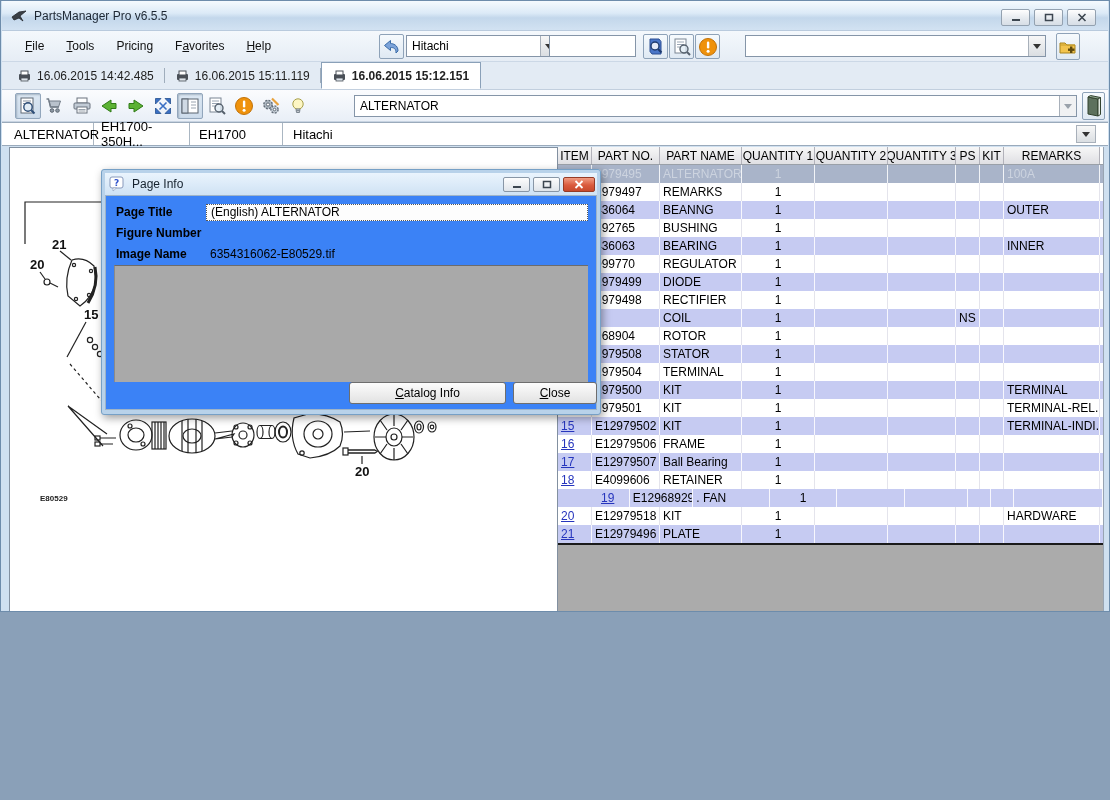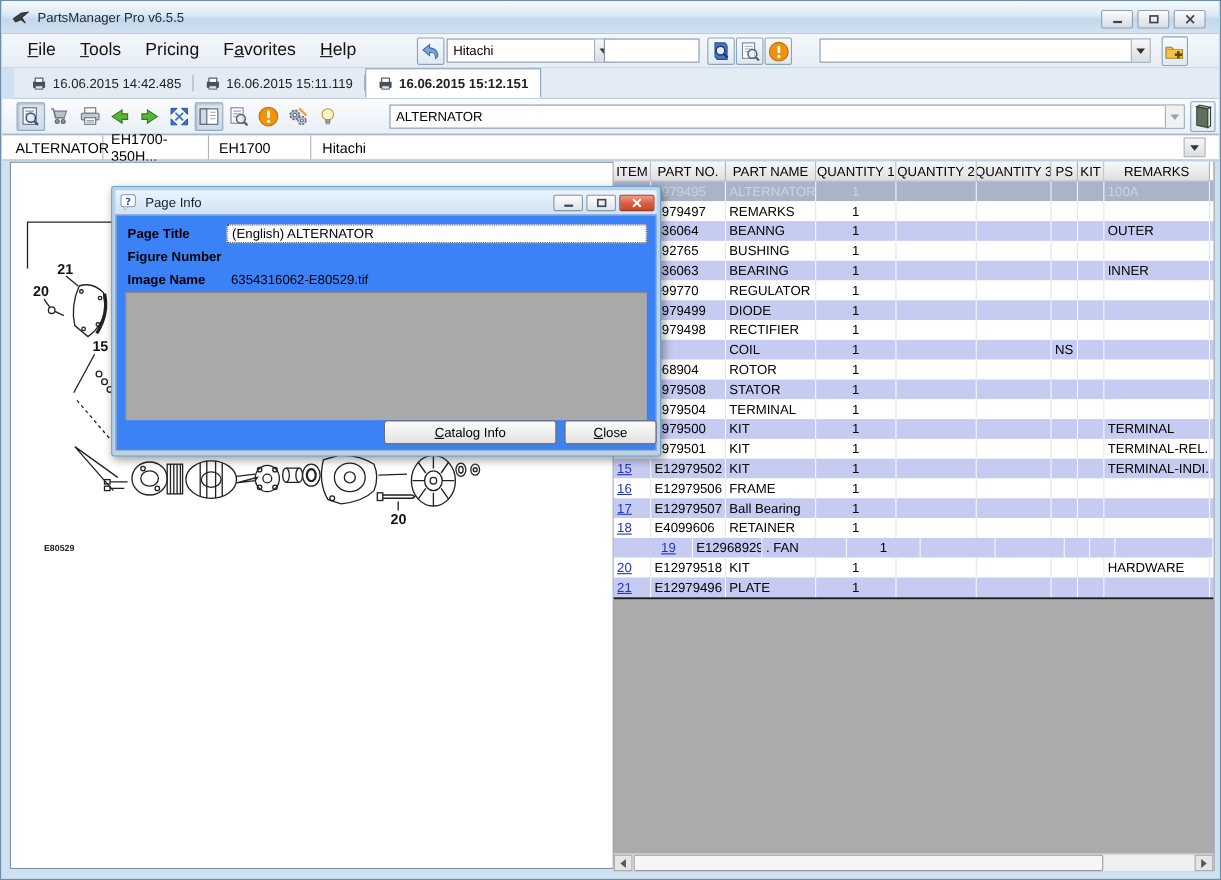--- a/index.html
+++ b/index.html
@@ -1,53 +1,53 @@
 <!DOCTYPE html>
 <html><head>
 <meta charset="utf-8">
 <style>
   * { margin:0; padding:0; box-sizing:border-box; }
   html,body { width:1110px; height:800px; }
   body { font-family:"Liberation Sans", sans-serif; background:#8aa0b8; }
-  #app { position:relative; width:1110px; height:800px; background:#cfe0f0;
+  #app { position:relative; width:1110px; height:612px; background:#cfe0f0;
          border:1px solid #6d8cab; overflow:hidden;padding-left:45px; }
 
   
   .titlebar { position:absolute; left:1px; top:0; right:1px; height:30px;
     background:linear-gradient(#f5fafe,#dceaf7 42%,#c3d7eb 58%,#d2e2f2);
     display:flex; align-items:center; border-bottom:1px solid #b9cadd; }
   .titlebar .appicon { margin-left:9px; width:16px; height:16px; display:inline-flex; }
   .titlebar .title { margin-left:7px; font-size:12px; color:#1d2733; }
   .wincontrols { position:absolute; right:12px; top:8px; display:flex; gap:4px; }
   .winbtn { width:29px; height:17px; border:1px solid #93a1b0; border-radius:2px;
     background:linear-gradient(#fefefe,#e3e8ee 60%,#d7dee6);
     display:flex; align-items:center; justify-content:center; cursor:default; }
 
   
   .menubar { position:absolute; left:1px; top:30px; right:1px; height:31px;
     background:linear-gradient(#f4f8fc,#e6edf5); border-bottom:1px solid #ccd8e6; }
   .menuitems { position:absolute; left:14px; top:0; height:100%; display:flex; align-items:center; gap:4px; }
-  .menu-item { font-size:16px; color:#111; padding:3px 9px; }
+  .menu-item { font-size:12px; color:#111; padding:3px 9px; }
   .menu-item u { text-decoration:underline; }
   .tbtn-bordered { position:absolute; border:1px solid #8ea2b8; border-radius:2px;
     background:linear-gradient(#f6fafd,#dfe9f3); display:flex; align-items:center; justify-content:center; }
   .combo { position:absolute; background:#fff; border:1px solid #8595a8; display:flex;
     align-items:center; font-size:12px; color:#000; }
   .combo .cval { padding-left:5px; white-space:nowrap; overflow:hidden; flex:1; }
   .arrowbox { width:17px; align-self:stretch; background:linear-gradient(#f7f7f7,#dadee2);
     border-left:1px solid #a8b0ba; display:flex; align-items:center; justify-content:center; }
   .tri { width:0; height:0; border-left:4px solid transparent; border-right:4px solid transparent;
     border-top:5px solid #333; }
   .arrowbox.disabled { background:#f0f1f3; }
   .arrowbox.disabled .tri { border-top-color:#9aa2ab; }
   .textinput { position:absolute; background:#fff; border:1px solid #8595a8; font-size:12px; padding:0 4px;
     font-family:"Liberation Sans",sans-serif; }
 
   
-  .tabsbar { position:absolute; left:12px; top:61px; right:1px; height:28px; background:#e3ebf4;
+  .tabsbar { position:absolute; left:1px; top:61px; right:1px; height:28px; background:#e3ebf4;
     border-bottom:1px solid #c2cfde; display:flex; align-items:stretch; padding-left:5px; }
   .tab { display:flex; align-items:center; gap:6px; padding:0 11px; font-size:12px; color:#222; position:relative; }
   .tab .sep { position:absolute; right:0; top:6px; bottom:6px; width:1px; background:#9fadbc; }
   .tab.active { background:#fff; border:1px solid #8aa0b8; border-bottom:1px solid #fff; font-weight:bold; }
 
   
   .toolbar2 { position:absolute; left:1px; top:89px; right:1px; height:32px;
     background:linear-gradient(#fbfcfe,#e9eff7); border-bottom:1px solid #c8d4e2; }
   .tbtn { position:absolute; top:3px; width:26px; height:26px; border:1px solid transparent;
     display:flex; align-items:center; justify-content:center; border-radius:2px; }

